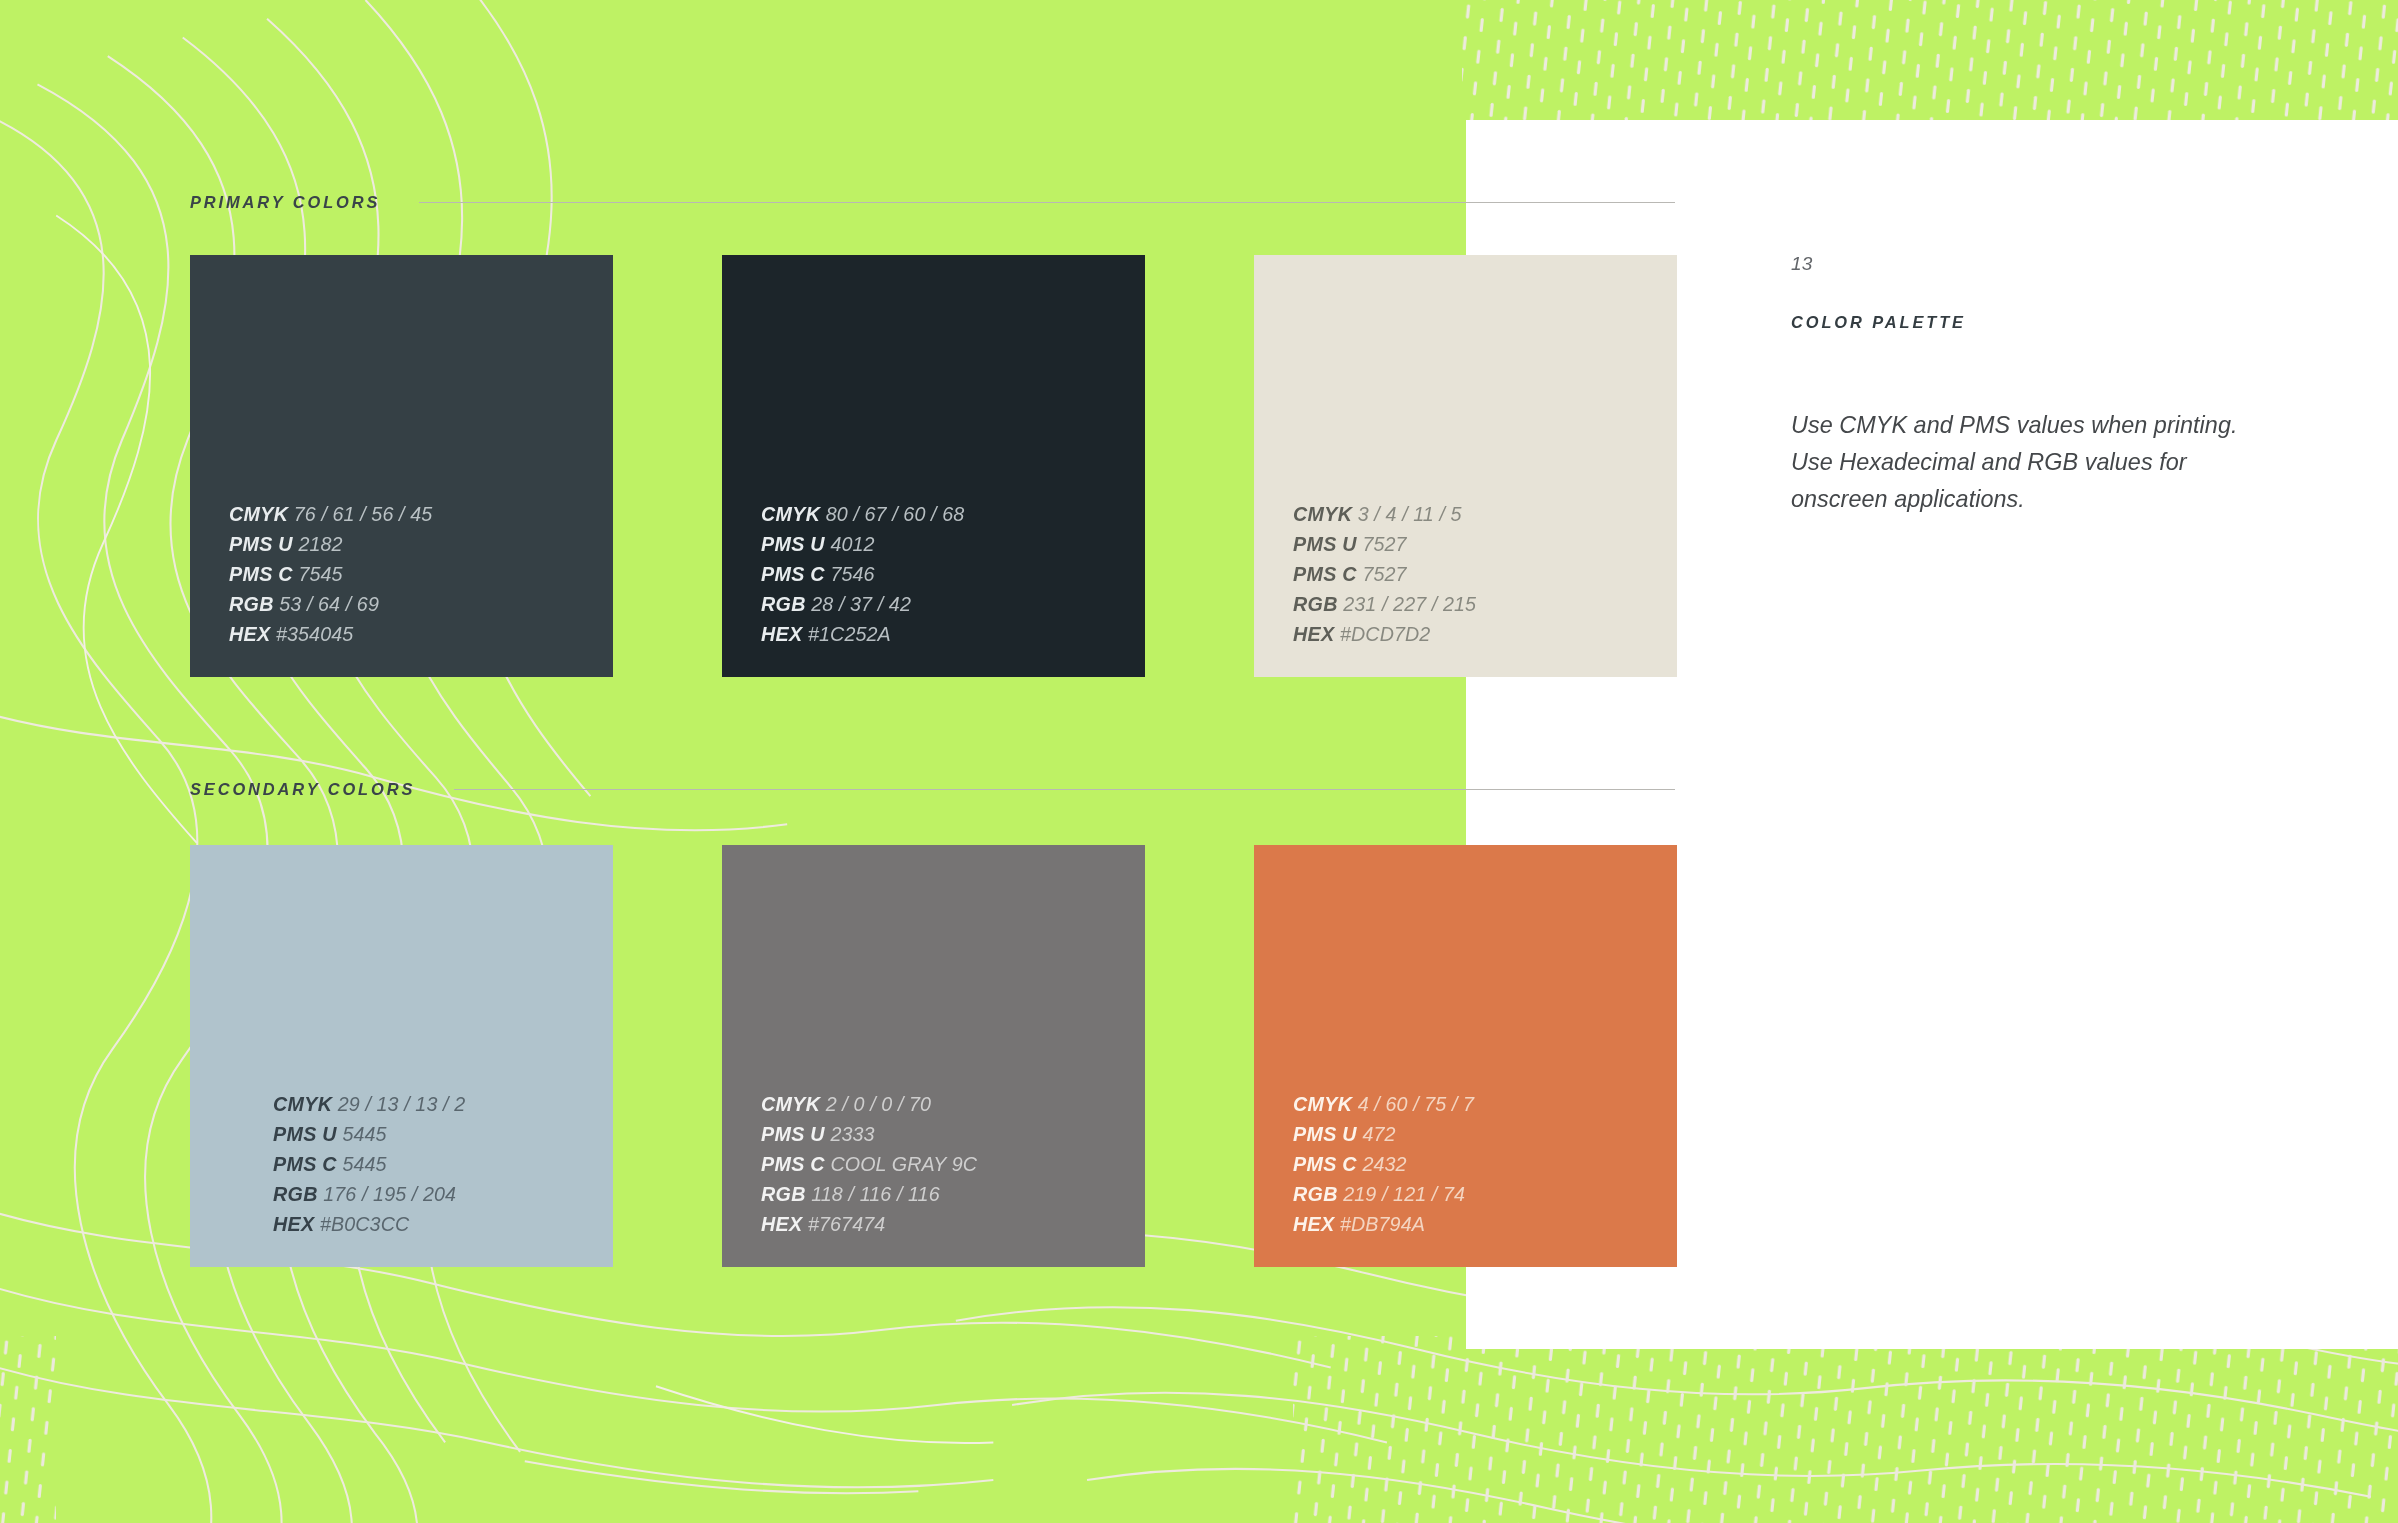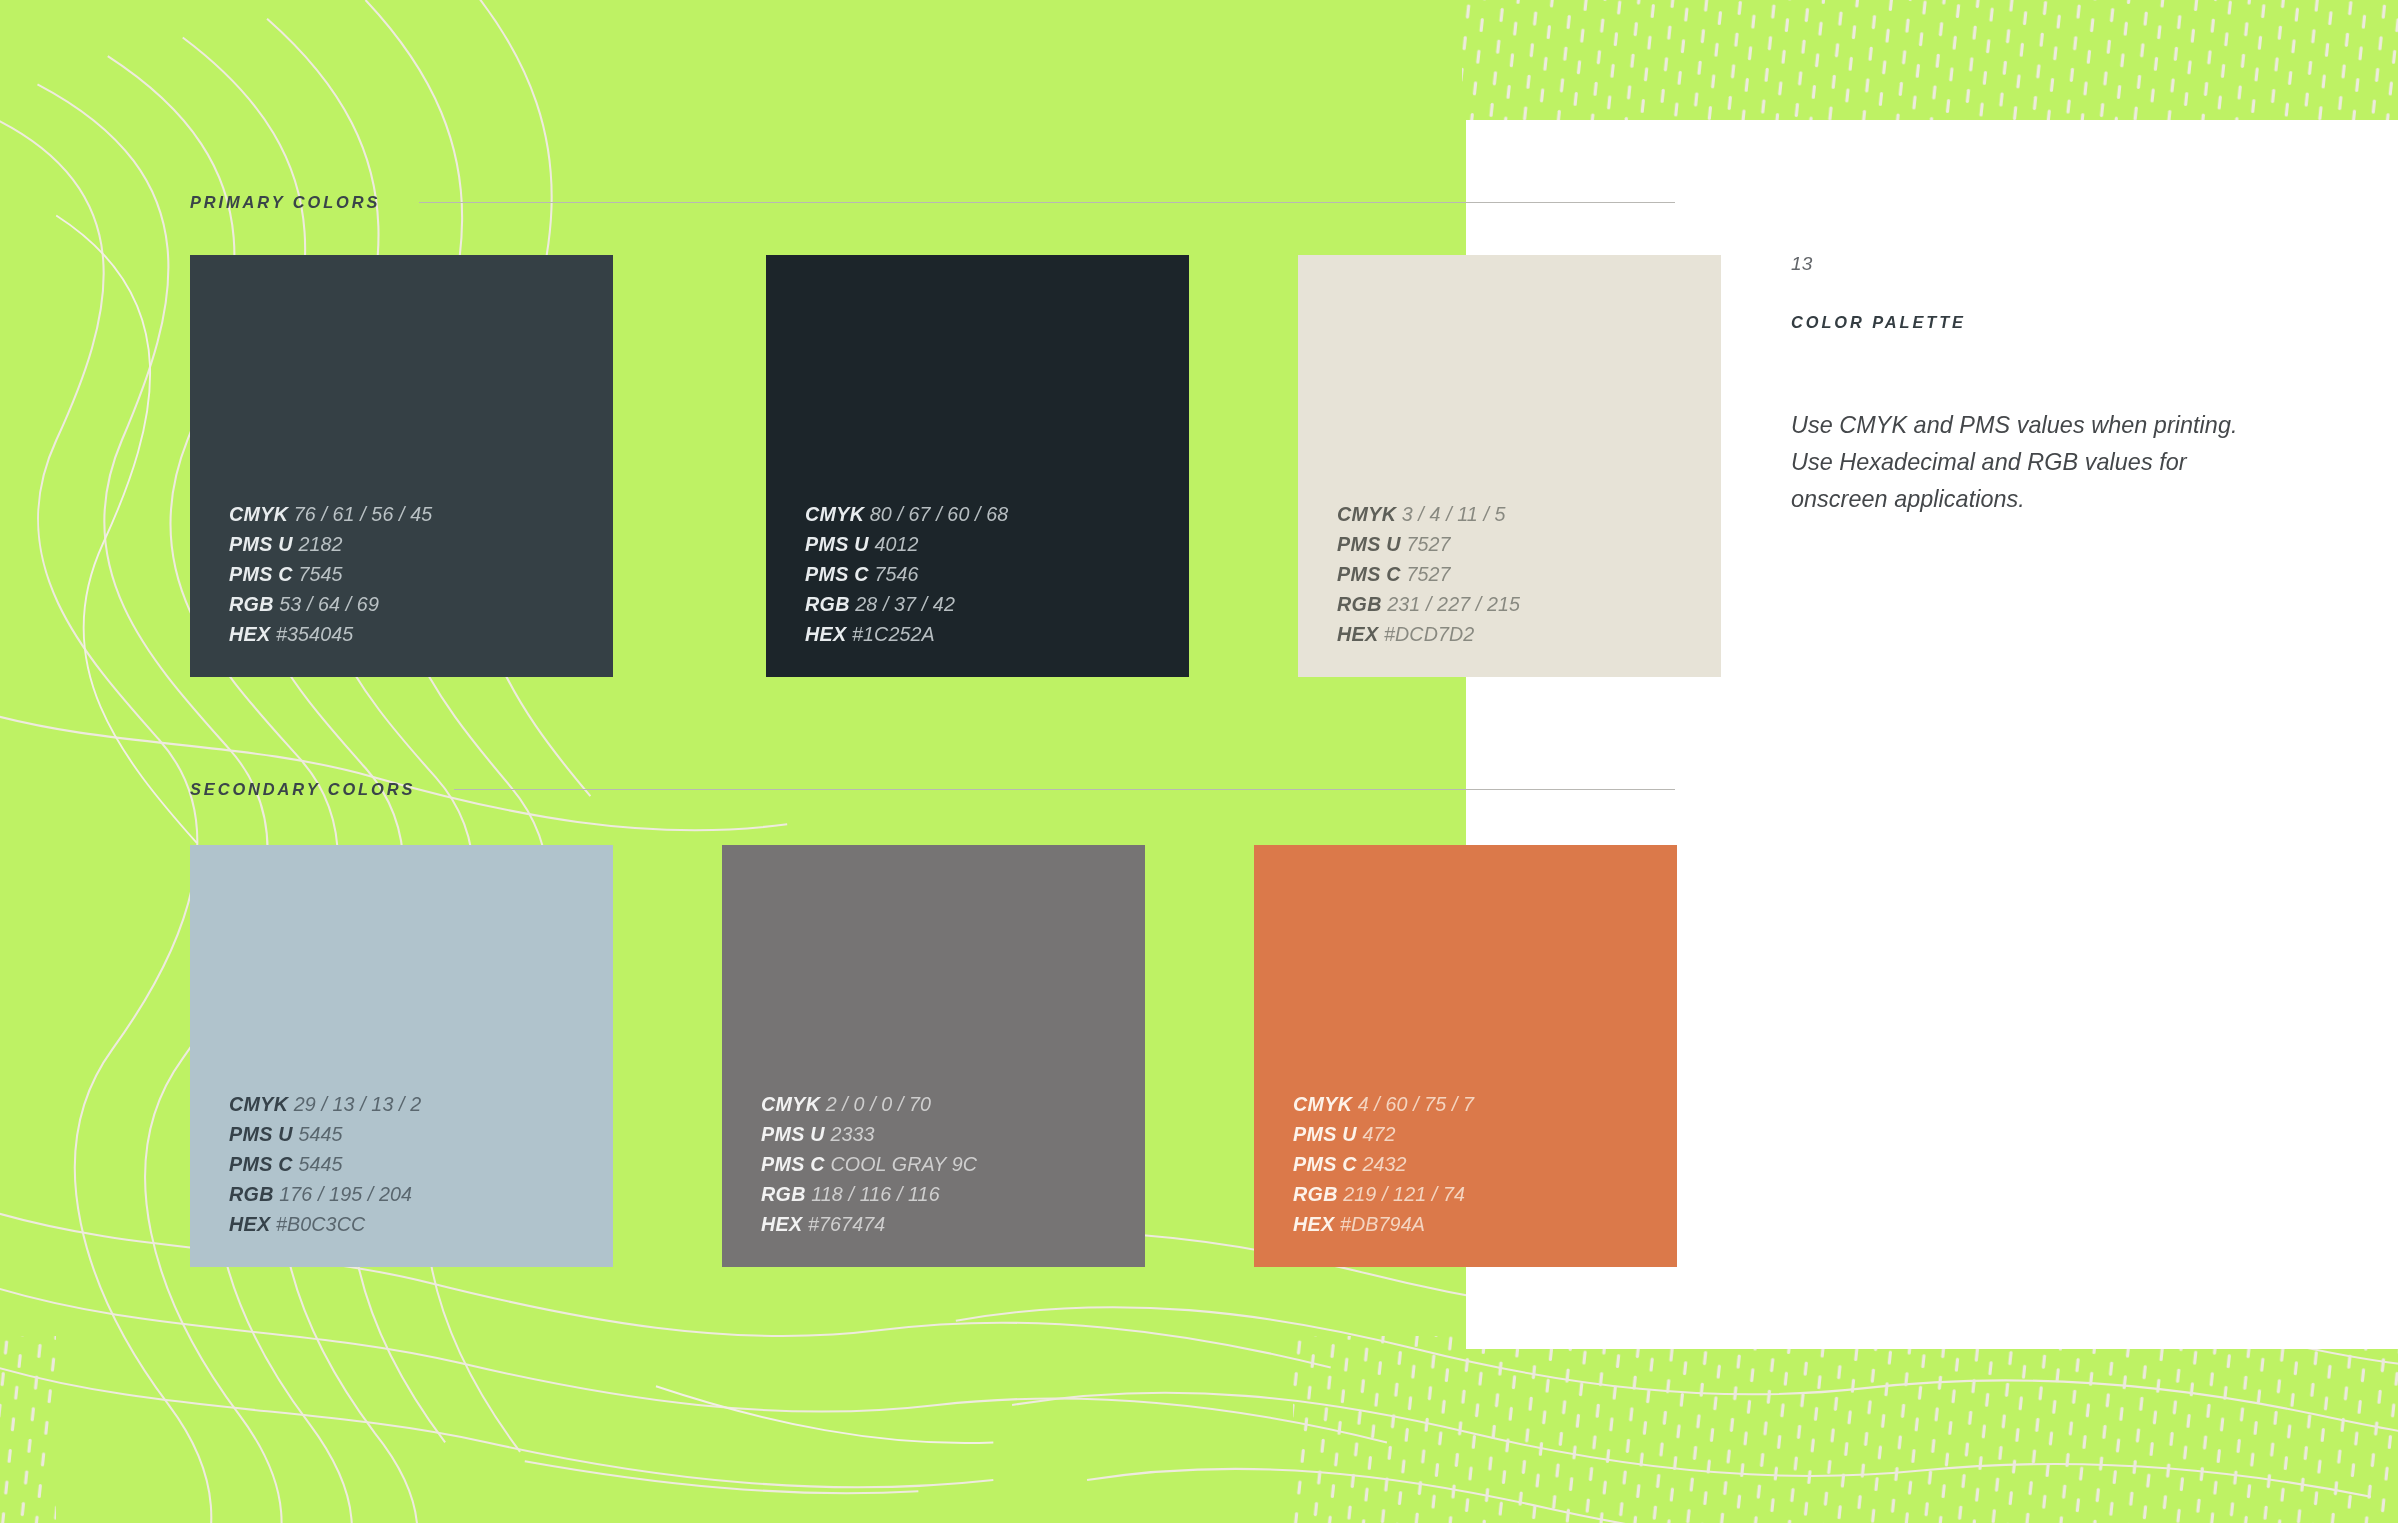--- a/index.html
+++ b/index.html
@@ -248,21 +248,21 @@
             <span class="spec-label">RGB</span>
             <span class="spec-value">53 / 64 / 69</span>
           </div>
           <div class="spec-line">
             <span class="spec-label">HEX</span>
             <span class="spec-value">#354045</span>
           </div>
         </div>
       </div>
 
-      <div class="swatch on-dark" style="background: rgb(28, 37, 42); margin-left: 44px;">
+      <div class="swatch on-dark" style="background: rgb(28, 37, 42);">
         <div class="swatch-specs">
           <div class="spec-line">
             <span class="spec-label">CMYK</span>
             <span class="spec-value">80 / 67 / 60 / 68</span>
           </div>
           <div class="spec-line">
             <span class="spec-label">PMS U</span>
             <span class="spec-value">4012</span>
           </div>
           <div class="spec-line">
@@ -307,21 +307,21 @@
 
     </div>
 
     <div class="section-head" id="secondary-head">
       <span class="section-title">SECONDARY COLORS</span>
       <span class="section-rule"></span>
     </div>
 
     <div class="swatch-row" id="secondary-row">
 
-      <div class="swatch on-blue" style="background: rgb(176, 195, 204);">
+      <div class="swatch on-blue" style="background: rgb(176, 195, 204); padding-left: 44px;">
         <div class="swatch-specs">
           <div class="spec-line">
             <span class="spec-label">CMYK</span>
             <span class="spec-value">29 / 13 / 13 / 2</span>
           </div>
           <div class="spec-line">
             <span class="spec-label">PMS U</span>
             <span class="spec-value">5445</span>
           </div>
           <div class="spec-line">

